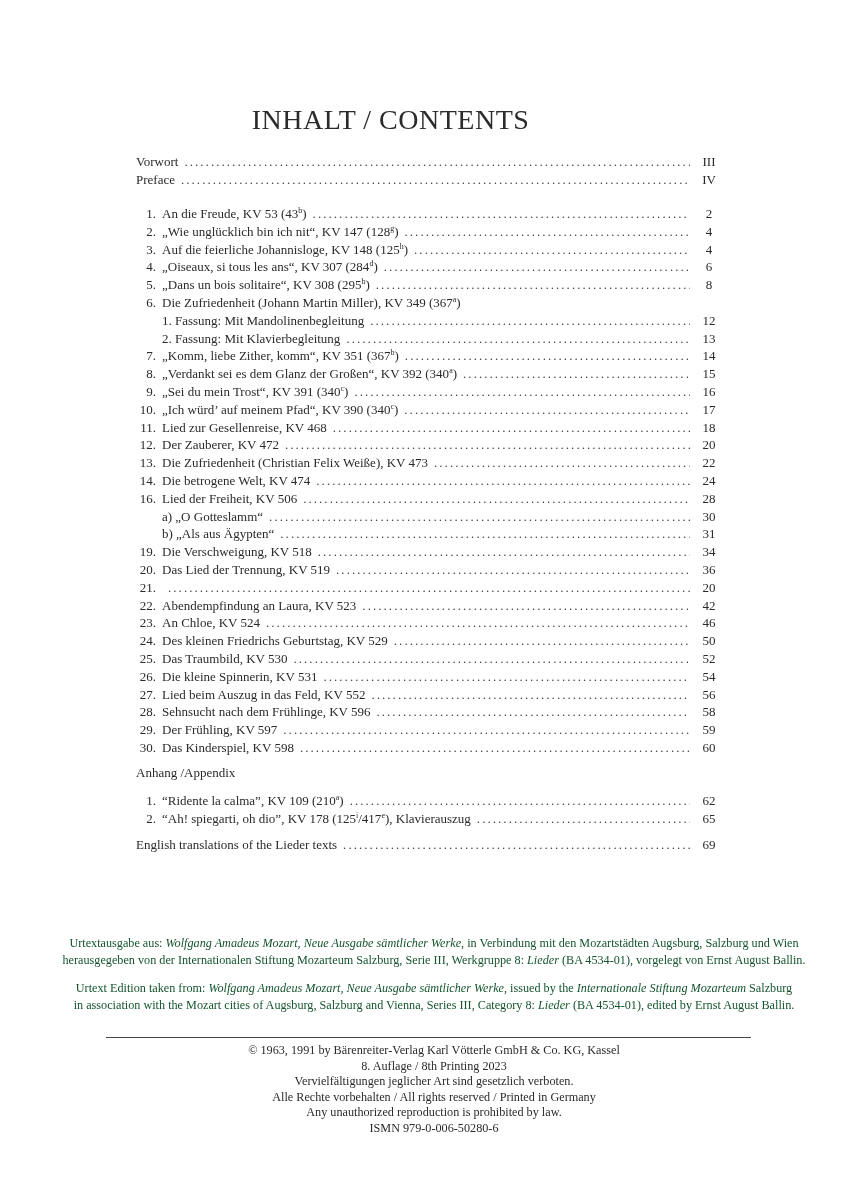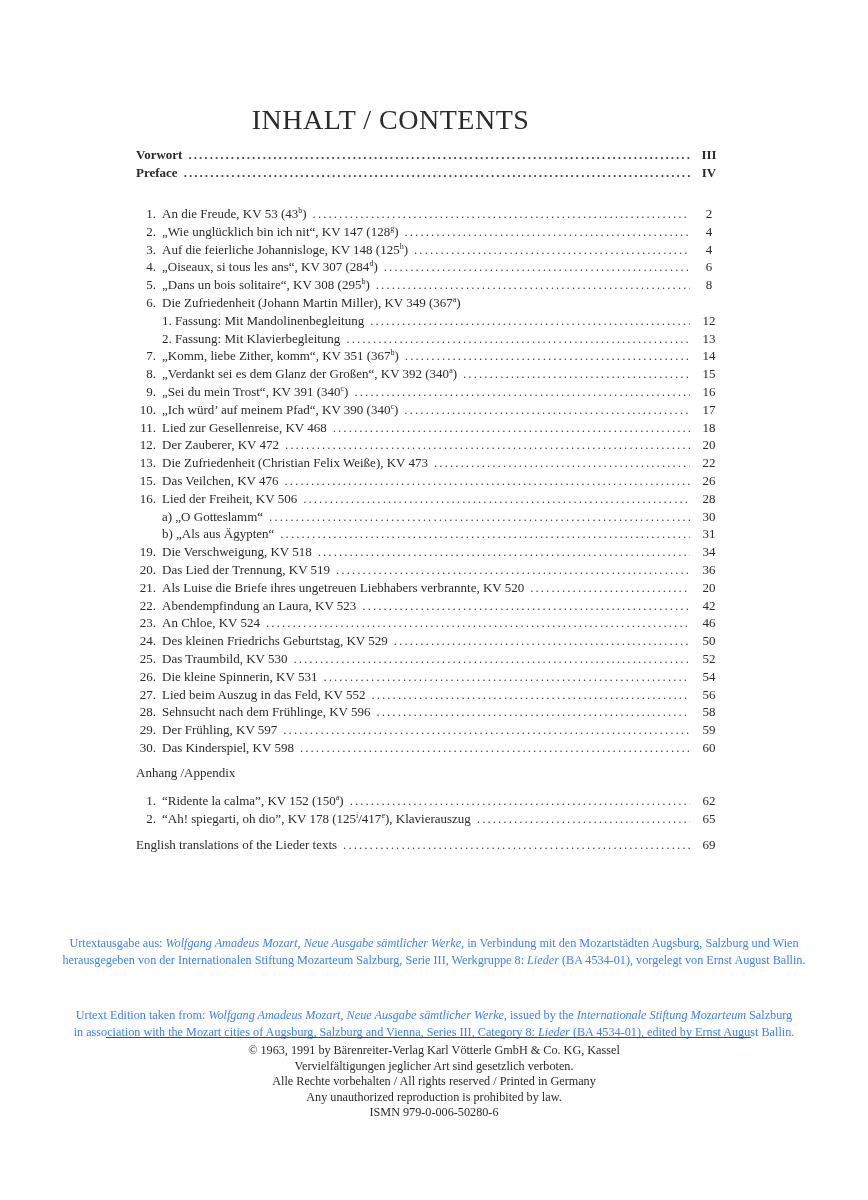--- a/index.html
+++ b/index.html
@@ -10,31 +10,31 @@
   .toc { position:absolute; left:136px; width:586px; font-size:13px; }
   .row { display:flex; align-items:baseline; height:17.8px; line-height:17.8px; white-space:nowrap; }
   .num { width:20px; text-align:right; flex:0 0 20px; margin-right:6px; }
   .num.none { width:0; flex:0 0 0; margin-right:0; }
   .sub { padding-left:26px; }
   .text { flex:0 0 auto; }
   .text sup { font-size:8px; line-height:0; }
   .dots { flex:1 1 auto; overflow:hidden; margin:0 6px; letter-spacing:2.4px; color:#444; }
   .dots::before { content:". . . . . . . . . . . . . . . . . . . . . . . . . . . . . . . . . . . . . . . . . . . . . . . . . . . . . . . . . . . . . . . . . . . . . . . . . . . . . . . . . . . . . . . . . . . . . . . . . . . . . . . . . . . . . . . . . . . . . . . . . . . . . . . . . . ."; letter-spacing:-0.6px; }
   .page { flex:0 0 26px; text-align:center; }
-  .notes { position:absolute; left:0; width:868px; text-align:center; font-size:12.2px; line-height:17px; color:#3b82f6; }
+  .notes { position:absolute; left:0; width:868px; text-align:center; font-size:12.2px; line-height:17px; color:#14532d; }
   .notes i { font-style:italic; }
   .rule { position:absolute; left:106px; width:645px; top:1037px; height:1px; background:#444; }
   .copy { position:absolute; top:1043px; left:0; width:868px; text-align:center; font-size:12.2px; line-height:15.6px; }
 </style>
 </head>
 <body>
 
 <div class="title">INHALT / CONTENTS</div>
 
-<div class="toc" style="top:146px;font-weight:bold;">
+<div class="toc" style="top:153px;">
   <div class="row">
     <span class="text">Vorwort</span>
     <span class="dots"></span>
     <span class="page">III</span>
   </div>
   <div class="row">
     <span class="text">Preface</span>
     <span class="dots"></span>
     <span class="page">IV</span>
   </div>
@@ -123,24 +123,24 @@
       <span class="dots"></span>
       <span class="page">20</span>
     </div>
     <div class="row">
       <span class="num">13.</span>
       <span class="text"><span>Die Zufriedenheit (Christian Felix Weiße), KV 473</span></span>
       <span class="dots"></span>
       <span class="page">22</span>
     </div>
     <div class="row">
-      <span class="num">15.</span>
-      <span class="text"><span>Das Veilchen, KV 476</span></span>
-      <span class="dots"></span>
-      <span class="page">26</span>
+      <span class="num">14.</span>
+      <span class="text"><span>Die betrogene Welt, KV 474</span></span>
+      <span class="dots"></span>
+      <span class="page">24</span>
     </div>
     <div class="row">
       <span class="num">16.</span>
       <span class="text"><span>Lied der Freiheit, KV 506</span></span>
       <span class="dots"></span>
       <span class="page">28</span>
     </div>
     <div class="row">
       <span class="num none"></span>
       <span class="text sub"><span>a) „O Gotteslamm“</span></span>
@@ -160,21 +160,20 @@
       <span class="page">34</span>
     </div>
     <div class="row">
       <span class="num">20.</span>
       <span class="text"><span>Das Lied der Trennung, KV 519</span></span>
       <span class="dots"></span>
       <span class="page">36</span>
     </div>
     <div class="row">
       <span class="num">21.</span>
-      <span class="text"><span>Als Luise die Briefe ihres ungetreuen Liebhabers verbrannte, KV 520</span></span>
       <span class="dots"></span>
       <span class="page">20</span>
     </div>
     <div class="row">
       <span class="num">22.</span>
       <span class="text"><span>Abendempfindung an Laura, KV 523</span></span>
       <span class="dots"></span>
       <span class="page">42</span>
     </div>
     <div class="row">
@@ -226,21 +225,21 @@
       <span class="page">60</span>
     </div>
   </div>
 
 <div class="toc" id="appendix" style="top:762px;">
   <div class="row" style="height:22px;line-height:22px;">Anhang /Appendix</div>
   <div style="height:8px;"></div>
   <div id="appendix-list">
       <div class="row">
         <span class="num">1.</span>
-        <span class="text"><span>“Ridente la calma”, KV 152 (150</span><sup>a</sup><span>)</span></span>
+        <span class="text"><span>“Ridente la calma”, KV 109 (210</span><sup>a</sup><span>)</span></span>
         <span class="dots"></span>
         <span class="page">62</span>
       </div>
       <div class="row">
         <span class="num">2.</span>
         <span class="text"><span>“Ah! spiegarti, oh dio”, KV 178 (125</span><sup>i</sup><span>/417</span><sup>e</sup><span>), Klavierauszug</span></span>
         <span class="dots"></span>
         <span class="page">65</span>
       </div>
     </div>
@@ -250,26 +249,27 @@
     <span class="dots"></span>
     <span class="page">69</span>
   </div>
 </div>
 
 <div class="notes" style="top:935px;">
   <div><span>Urtextausgabe aus: </span><i>Wolfgang Amadeus Mozart, Neue Ausgabe sämtlicher Werke,</i><span> in Verbindung mit den Mozartstädten Augsburg, Salzburg und Wien</span></div>
   <div><span>herausgegeben von der Internationalen Stiftung Mozarteum Salzburg, Serie III, Werkgruppe 8: </span><i>Lieder</i><span> (BA 4534-01), vorgelegt von Ernst August Ballin.</span></div>
 </div>
 
-<div class="notes" style="top:980px;margin-top:27px;">
+<div class="notes" style="top:980px;">
   <div><span>Urtext Edition taken from: </span><i>Wolfgang Amadeus Mozart, Neue Ausgabe sämtlicher Werke,</i><span> issued by the </span><i>Internationale Stiftung Mozarteum</i><span> Salzburg</span></div>
   <div><span>in association with the Mozart cities of Augsburg, Salzburg and Vienna, Series III, Category 8: </span><i>Lieder</i><span> (BA 4534-01), edited by Ernst August Ballin.</span></div>
 </div>
 
 <div class="rule"></div>
 
 <div class="copy">
   <div>© 1963, 1991 by Bärenreiter-Verlag Karl Vötterle GmbH &amp; Co. KG, Kassel</div>
+  <div>8. Auflage / 8th Printing 2023</div>
   <div>Vervielfältigungen jeglicher Art sind gesetzlich verboten.</div>
   <div>Alle Rechte vorbehalten / All rights reserved / Printed in Germany</div>
   <div>Any unauthorized reproduction is prohibited by law.</div>
   <div>ISMN 979-0-006-50280-6</div>
 </div>
 
 </body></html>

